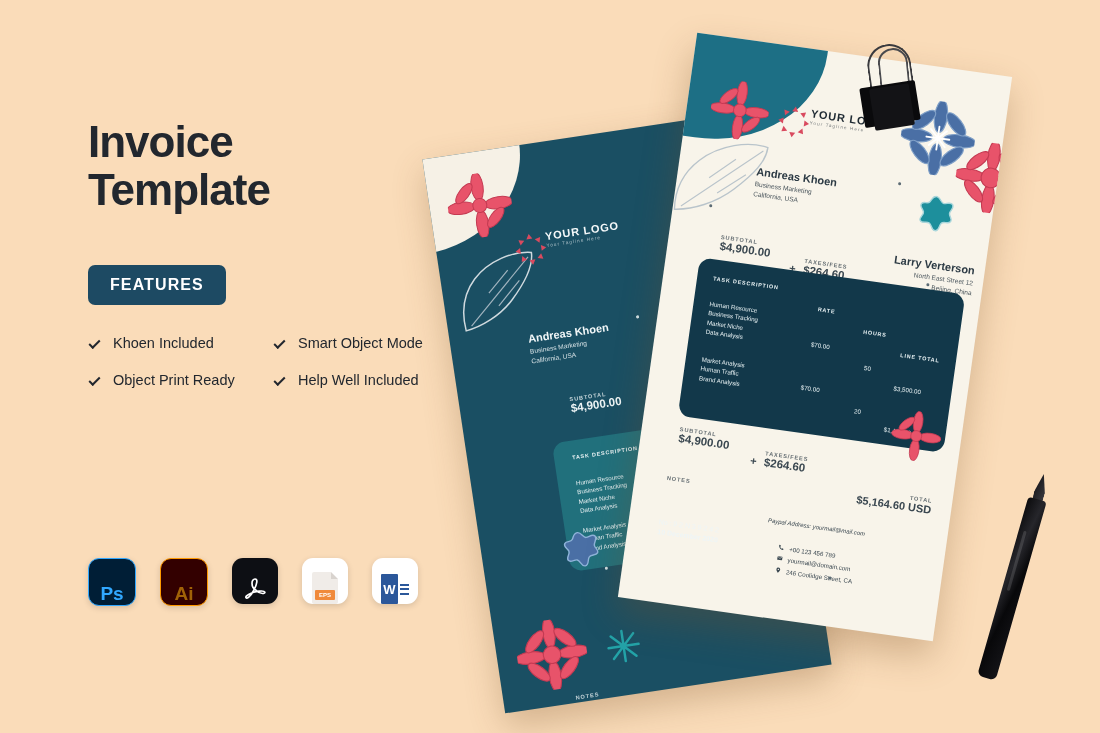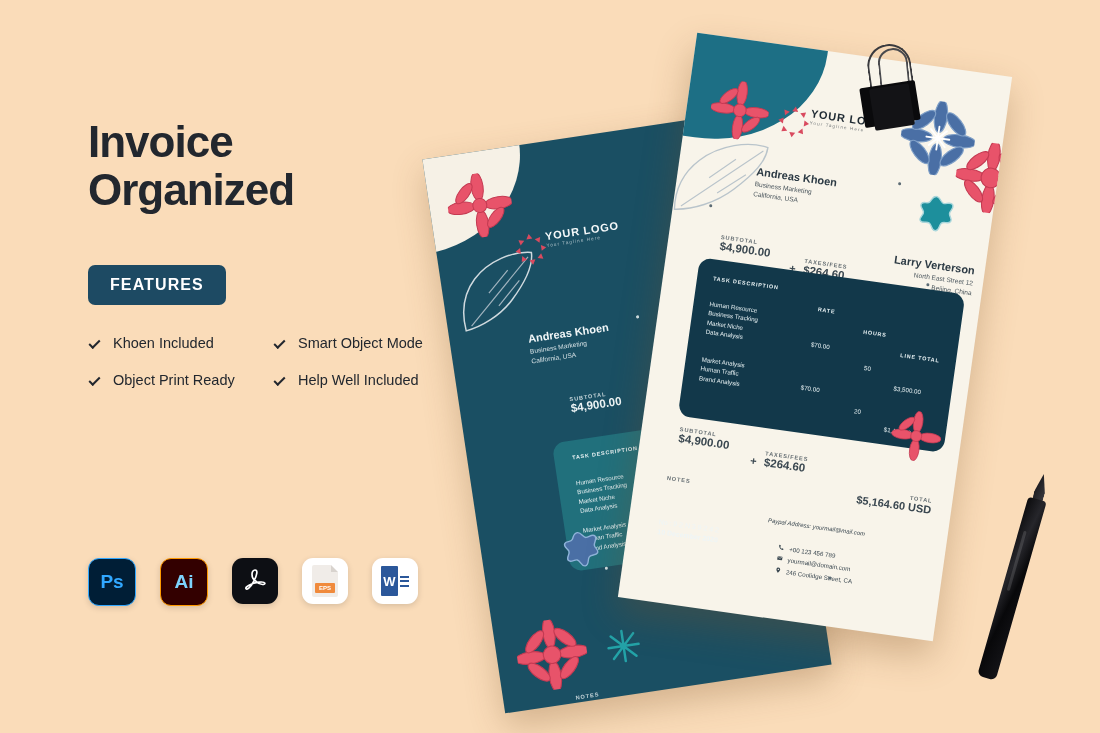--- a/index.html
+++ b/index.html
@@ -39,27 +39,27 @@
     content:"";position:absolute;left:1px;top:4px;
     width:9px;height:4px;border-left:2.2px solid #22272e;
     border-bottom:2.2px solid #22272e;transform:rotate(-45deg);
   }
   .feat .ftxt{font-size:14.5px;color:#22272e;white-space:nowrap;}
 
   
   .icons{position:absolute;left:88px;top:558px;display:flex;gap:24px;}
   .app-ico{
     width:46px;height:46px;border-radius:11px;
-    display:flex;align-items:center;justify-content:center;
+    display:flex;align-items:flex-end;justify-content:center;
     font-weight:700;font-size:19px;
     box-shadow:0 2px 6px rgba(0,0,0,.14);
     position:relative;overflow:hidden;
   }
   .ico-ps{background:#001e36;color:#31a8ff;border:1.5px solid #31a8ff;}
-  .ico-ai{background:#330000;color:#7dd3fc;border:1.5px solid #ff9a00;}
+  .ico-ai{background:#330000;color:#a16207;border:1.5px solid #ff9a00;}
   .ico-pdf{background:#0d0f14;color:#fff;}
   .ico-eps{background:#ffffff;}
   .ico-word{background:#ffffff;}
   .eps-page{
     width:26px;height:32px;background:#f0ece8;border-radius:2px;position:relative;
   }
   .eps-page::before{
     content:"";position:absolute;right:0;top:0;border-width:0 7px 7px 0;
     border-style:solid;border-color:#ffffff #ffffff #d8d3ce #d8d3ce;
   }
@@ -171,21 +171,21 @@
   }
 </style>
 </head>
 <body>
 
 <div class="stage">
 
   <div class="left">
     <h1 class="title">
       <span>Invoice</span>
-      <span>Organized</span>
+      <span>Template</span>
     </h1>
 
     <div class="features-badge">FEATURES</div>
 
     <div class="feat-grid">
       <div class="feat">
         <span class="chk"></span>
         <span class="ftxt">Khoen Included</span>
       </div>
       <div class="feat">

